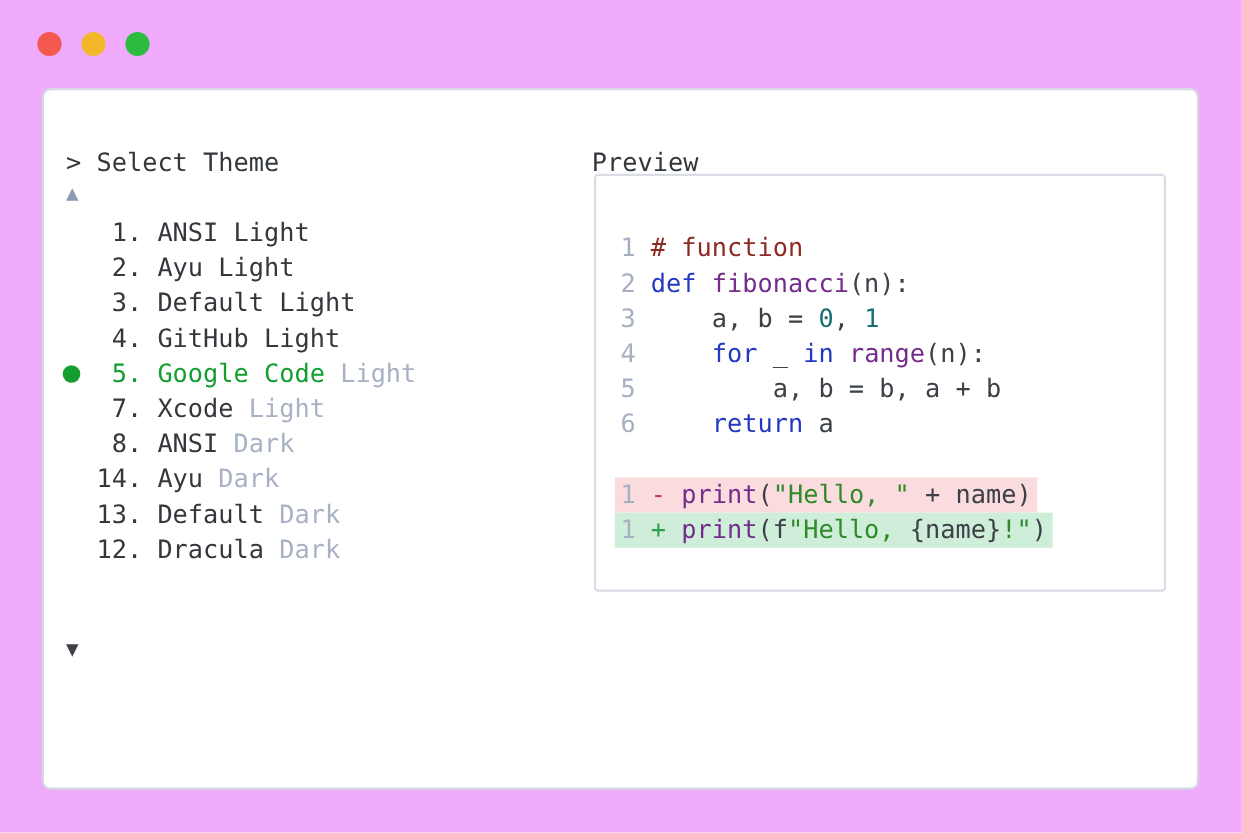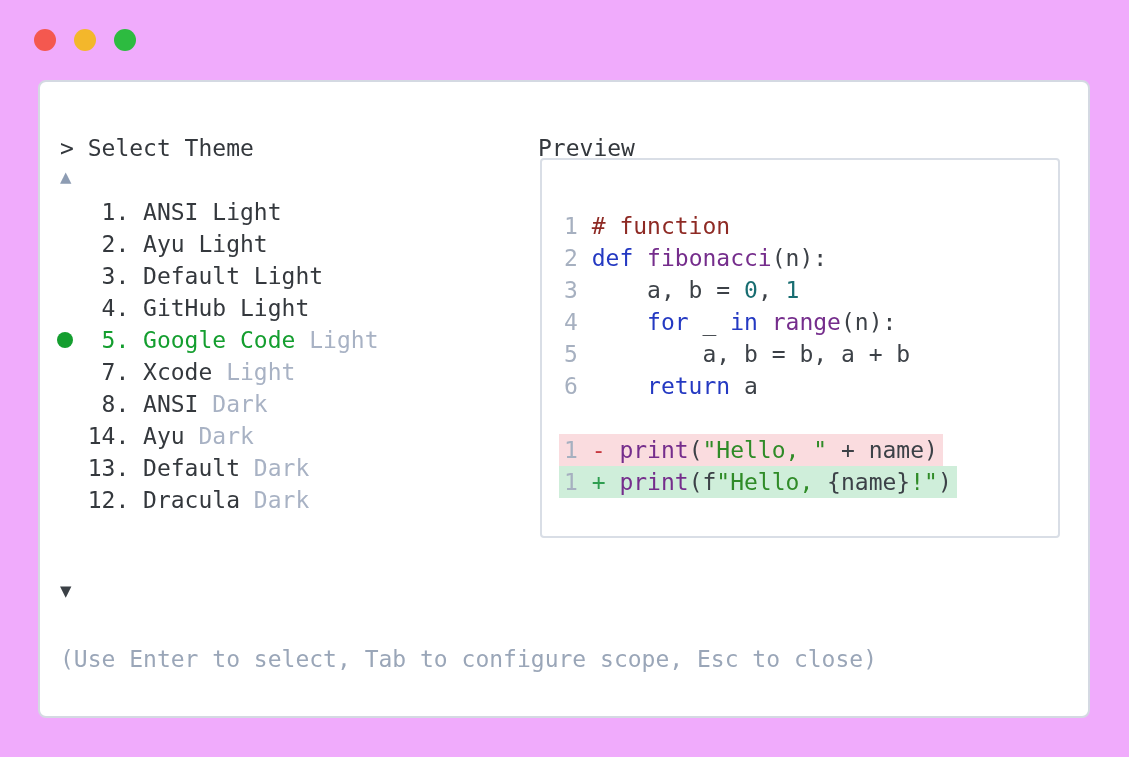--- a/index.html
+++ b/index.html
@@ -78,21 +78,20 @@
         <div class="trow sel"><span class="bullet"></span><span class="num">5.</span><span class="tname">Google Code</span><span class="variant">Light</span></div>
         <div class="trow"><span class="num">7.</span><span class="tname">Xcode</span><span class="variant">Light</span></div>
         <div class="trow"><span class="num">8.</span><span class="tname">ANSI</span><span class="variant">Dark</span></div>
         <div class="trow"><span class="num">14.</span><span class="tname">Ayu</span><span class="variant">Dark</span></div>
         <div class="trow"><span class="num">13.</span><span class="tname">Default</span><span class="variant">Dark</span></div>
         <div class="trow"><span class="num">12.</span><span class="tname">Dracula</span><span class="variant">Dark</span></div>
       </div>
 
     <div class="scroll-down">▼</div>
 
-    <div class="hint">(Use Enter to select, Tab to configure scope, Esc to close)</div>
 
     <div class="preview-label">Preview</div>
 
     <div class="preview-box">
       <div class="code"><div class="crow"><span class="cln">1</span><span class="tk-comment"># function</span></div><div class="crow"><span class="cln">2</span><span class="tk-keyword">def</span><span class="tk-plain"> </span><span class="tk-type">fibonacci</span><span class="tk-plain">(n):</span></div><div class="crow"><span class="cln">3</span><span class="tk-plain">    a, b = </span><span class="tk-literal">0</span><span class="tk-plain">, </span><span class="tk-literal">1</span></div><div class="crow"><span class="cln">4</span><span class="tk-plain">    </span><span class="tk-keyword">for</span><span class="tk-plain"> _ </span><span class="tk-keyword">in</span><span class="tk-plain"> </span><span class="tk-type">range</span><span class="tk-plain">(n):</span></div><div class="crow"><span class="cln">5</span><span class="tk-plain">        a, b = b, a + b</span></div><div class="crow"><span class="cln">6</span><span class="tk-plain">    </span><span class="tk-keyword">return</span><span class="tk-plain"> a</span></div><div class="crow"></div><div class="crow"><span class="dline removed"><span class="cln">1</span><span class="csign sign-minus">-</span><span class="tk-type">print</span><span class="tk-plain">(</span><span class="tk-string">"Hello, "</span><span class="tk-plain"> + name)</span></span></div><div class="crow"><span class="dline added"><span class="cln">1</span><span class="csign sign-plus">+</span><span class="tk-type">print</span><span class="tk-plain">(f</span><span class="tk-string">"Hello, </span><span class="tk-plain">{name}</span><span class="tk-string">!"</span><span class="tk-plain">)</span></span></div></div>
     </div>
 
   </div>
 </div>
 

